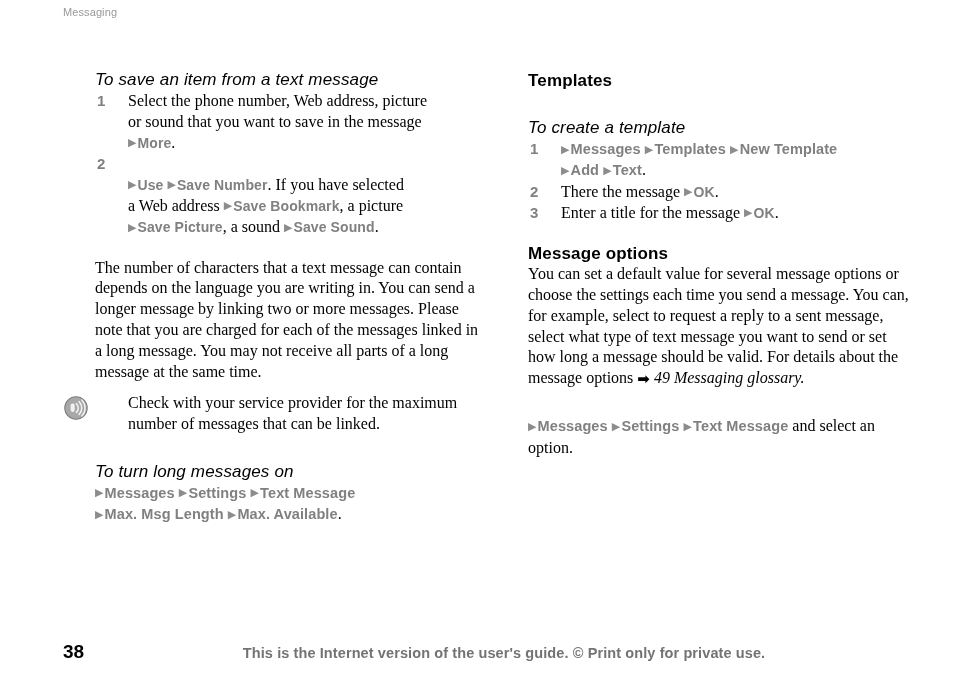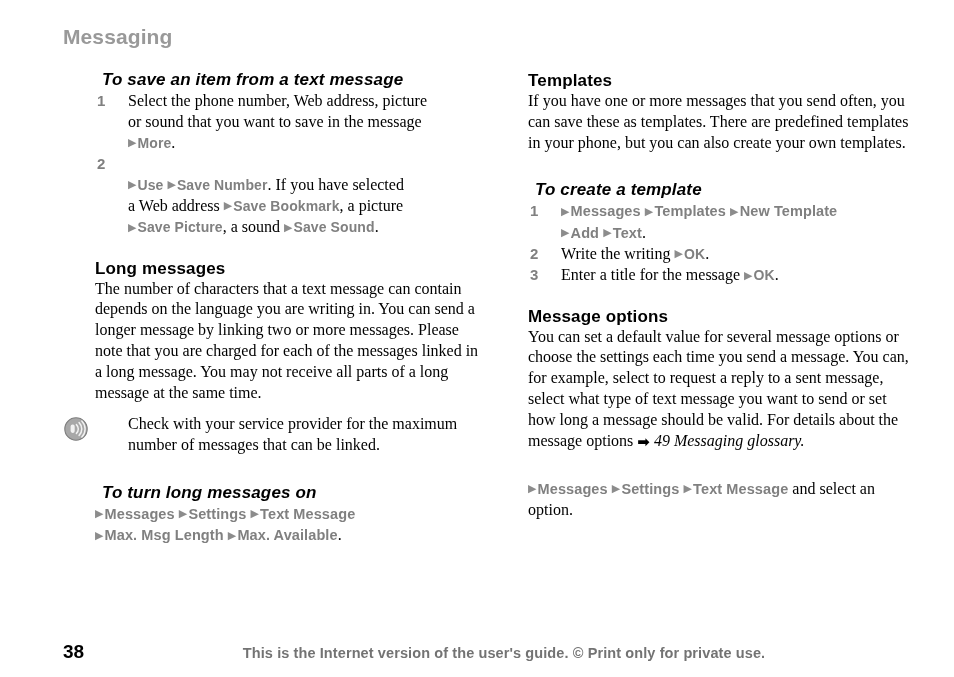--- a/index.html
+++ b/index.html
@@ -14,48 +14,48 @@
     position: relative;
     overflow: hidden;
     font-family: "Liberation Serif", "DejaVu Serif", serif;
     -webkit-font-smoothing: antialiased;
   }
 
   
   .running-head {
     position: absolute;
     left: 63px;
-    top: 25px;
-    font-family: "Liberation Sans", "DejaVu Sans", sans-serif;
-    font-weight: bold;
-    font-size: 21px;
+    top: 6px;
+    font-family: "Liberation Sans", "DejaVu Sans", sans-serif;
+    font-weight: normal;
+    font-size: 11px;
     color: #999999;
     letter-spacing: 0.1px;
   }
 
   
   .columns {
     position: absolute;
     left: 0;
     top: 70px;
     width: 954px;
   }
   .col {
     position: absolute;
     top: 0;
   }
   .col-left  { left: 95px;  width: 390px; }
   .col-right { left: 528px; width: 382px; }
 
   
   h3.proc-head {
-    margin: 0 0 1px 7px;
+    margin: 0 0 1px 0;
     font-family: "Liberation Sans", "DejaVu Sans", sans-serif;
     font-style: italic;
-    font-weight: bold;
+    font-weight: normal;
     font-size: 17px;
     color: #000000;
     letter-spacing: 0.15px;
     line-height: 20px;
   }
   h3.sect-head {
     margin: 0 0 0 0;
     font-family: "Liberation Sans", "DejaVu Sans", sans-serif;
     font-weight: bold;
     font-size: 17px;
@@ -216,21 +216,20 @@
         <span class="tri">▶</span><span class="menu">Save Number</span><span>. If you have selected</span><br>
         <span>a Web address</span>
         <span class="tri">▶</span><span class="menu">Save Bookmark</span><span>, a picture</span><br>
         <span class="tri">▶</span><span class="menu">Save Picture</span><span>, a sound</span>
         <span class="tri">▶</span><span class="menu">Save Sound</span><span>.</span>
       </li>
     </ol>
 
     <div class="gap-md"></div>
 
-    <h3 class="sect-head">Long messages</h3>
     <p class="body">The number of characters that a text message can contain depends on the language you are writing in. You can send a longer message by linking two or more messages. Please note that you are charged for each of the messages linked in a long message. You may not receive all parts of a long message at the same time.</p>
 
     <div class="gap-sm"></div>
 
     <div class="note">
       <span class="note-icon">
         <svg width="24" height="24" viewBox="0 0 24 24" aria-hidden="true">
           <circle cx="12" cy="12" r="11.2" fill="#a8a8a8"></circle>
           <circle cx="12" cy="12" r="11.2" fill="none" stroke="#7d7d7d" stroke-width="1.1"></circle>
           <path d="M8.6 7.4 q2.1 -0.2 2.1 2.0 v4.6 q0 2.0 -2.1 1.9 q-2.0 -0.1 -2.0 -1.9 v-4.7 q0 -1.8 2.0 -1.9 z" fill="#f2f2f2"></path>
@@ -251,41 +250,40 @@
       <span class="tri">▶</span><span>Text Message</span><br>
       <span class="tri">▶</span><span>Max. Msg Length</span>
       <span class="tri">▶</span><span>Max. Available</span><span class="plain">.</span>
     </div>
 
   </div>
 
   <div class="col col-right">
 
     <h3 class="sect-head">Templates</h3>
-    <p class="body">If you have one or more messages that you send often, you can save these as templates. There are predefined templates in your phone, but you can also create your own templates.</p>
 
     <div class="gap-lg"></div>
 
     <h3 class="proc-head">To create a template</h3>
 
     <ol class="steps">
       <li>
         <span class="num">1</span>
         <span class="menuline">
           <span class="tri">▶</span><span>Messages</span>
           <span class="tri">▶</span><span>Templates</span>
           <span class="tri">▶</span><span>New Template</span><br>
           <span class="tri">▶</span><span>Add</span>
           <span class="tri">▶</span><span>Text</span><span class="plain">.</span>
         </span>
       </li>
 
       <li>
         <span class="num">2</span>
-        <span>Write the writing</span>
+        <span>There the message</span>
         <span class="tri">▶</span><span class="menu">OK</span><span>.</span>
       </li>
 
       <li>
         <span class="num">3</span>
         <span>Enter a title for the message</span>
         <span class="tri">▶</span><span class="menu">OK</span><span>.</span>
       </li>
     </ol>
 

